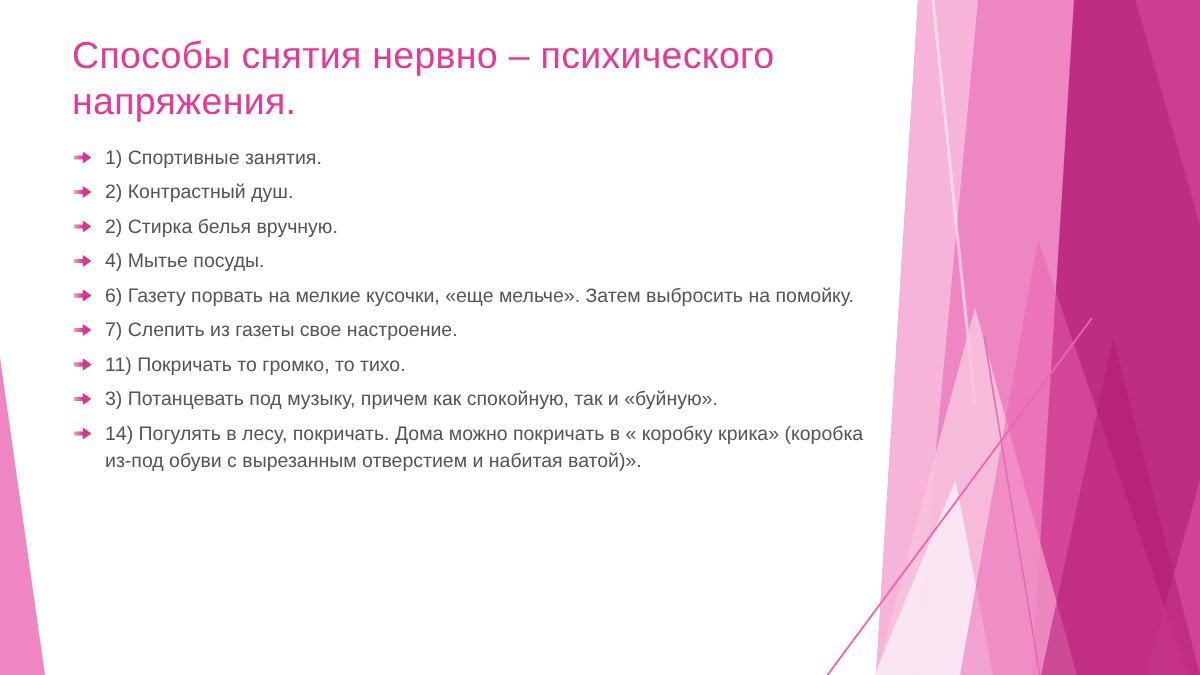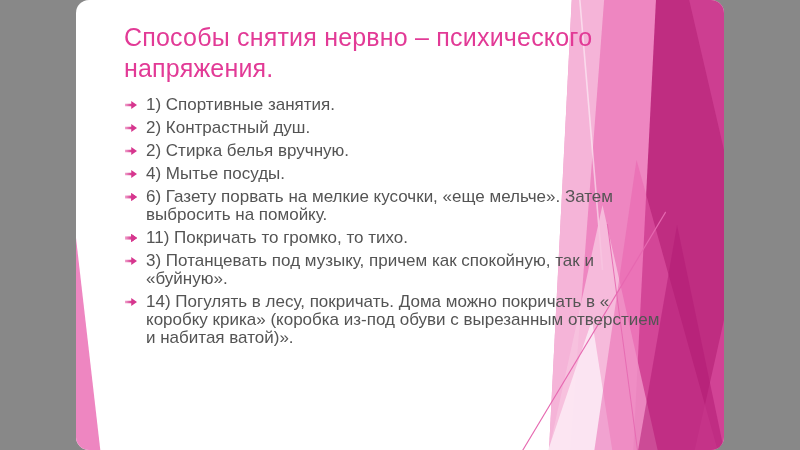--- a/index.html
+++ b/index.html
@@ -1,23 +1,22 @@
 <!DOCTYPE html>
 <html style="--title-color: #e23a96; --bullet-color: #d6368e; --body-color: #545454; --pink-light: #f7c3df; --pink-lighter: #fce9f4; --pink-medium: #ee86c1; --pink-bright: #e75fae; --magenta-dark: #bf2d81; --magenta-deep: #b21c74; --line-pink: #e668b0;"><head>
 <meta charset="utf-8">
 <style>
   html,body { margin:0; padding:0; background:#888; }
   .slide {
     position: relative;
-    width: 648px; height: 450px;
+    width: 800px; height: 450px;
     background: #ffffff;
     overflow: hidden;
     font-family: "Liberation Sans", sans-serif;
     margin: 0 auto;
-    border-radius: 13px;
   }
   .decor {
     position: absolute; inset: 0;
     width: 100%; height: 100%;
     pointer-events: none;
   }
   .content {
     position: relative; z-index: 1;
     padding: 22px 0 0 48px;
   }
@@ -32,21 +31,21 @@
   }
   .items {
     list-style: none;
     margin: 12px 0 0 0;
     padding: 0;
   }
   .items li {
     position: relative;
     padding-left: 22px;
     margin-bottom: 5px;
-    font-size: 17px;
+    font-size: 13px;
     line-height: 18px;
     color: var(--body-color, #545454);
   }
   .bullet {
     position: absolute;
     left: 1px; top: 5px;
     width: 12px; height: 8px;
     background: linear-gradient(to right, #f0a5cd, var(--bullet-color, #d6368e) 55%);
     clip-path: polygon(0 34%, 52% 34%, 52% 0, 100% 50%, 52% 100%, 52% 66%, 0 66%);
   }
@@ -100,20 +99,21 @@
         </li>
       <li>
           <span class="bullet"></span>
         </li>
       <li>
           <span class="bullet"></span>
           <span class="item-text">6) Газету порвать на мелкие кусочки, «еще мельче».  Затем выбросить на помойку.</span>
         </li>
       <li>
           <span class="bullet"></span>
+          <span class="item-text">7) Слепить из газеты свое настроение.</span>
         </li>
       <li>
           <span class="bullet"></span>
         </li>
       <li>
           <span class="bullet"></span>
           <span class="item-text">11) Покричать то громко, то тихо.</span>
         </li>
       <li>
           <span class="bullet"></span>

